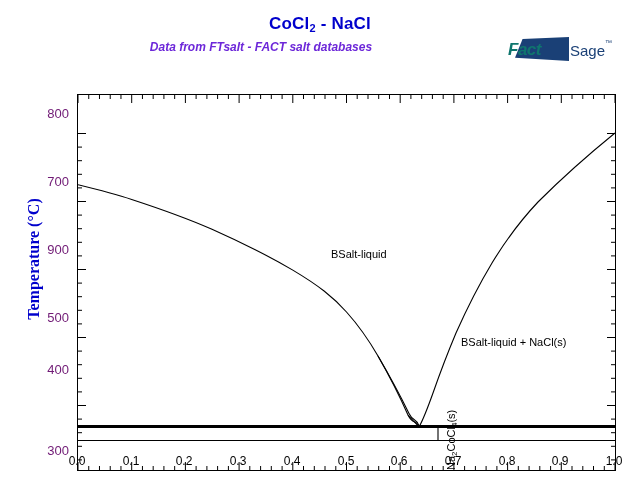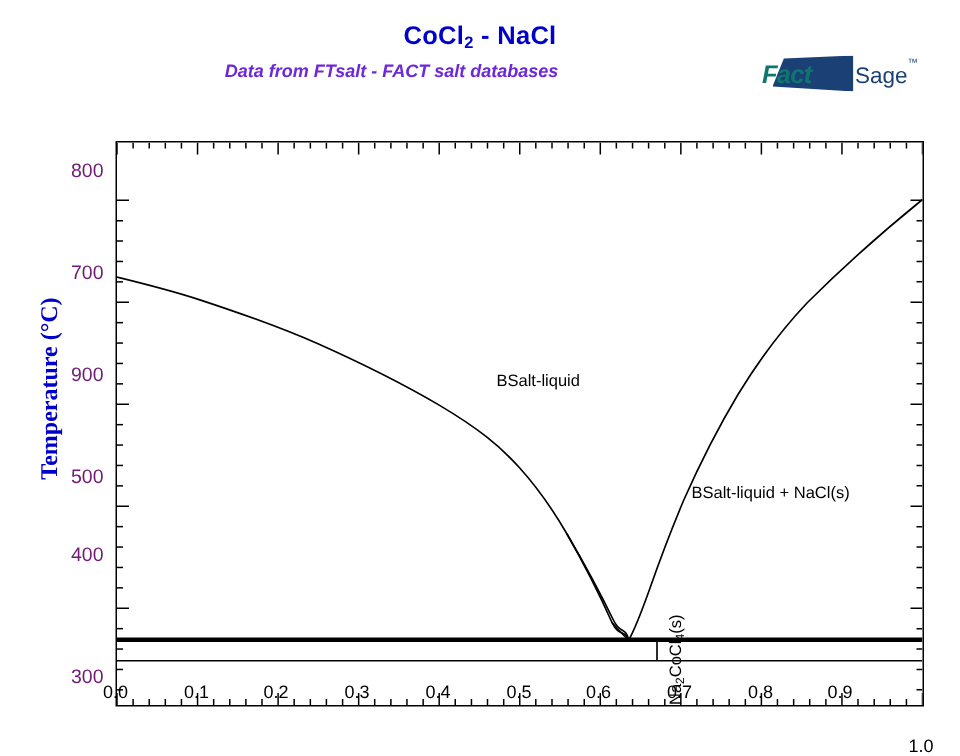--- a/index.html
+++ b/index.html
@@ -230,21 +230,21 @@
   <div class="tick-label-x" style="left:57px;">0.0</div>
   <div class="tick-label-x" style="left:111px;">0.1</div>
   <div class="tick-label-x" style="left:164px;">0.2</div>
   <div class="tick-label-x" style="left:218px;">0.3</div>
   <div class="tick-label-x" style="left:272px;">0.4</div>
   <div class="tick-label-x" style="left:326px;">0.5</div>
   <div class="tick-label-x" style="left:379px;">0.6</div>
   <div class="tick-label-x" style="left:433px;">0.7</div>
   <div class="tick-label-x" style="left:487px;">0.8</div>
   <div class="tick-label-x" style="left:540px;text-align:center;">0.9</div>
-  <div class="tick-label-x" style="left:594px;margin-top:36px;">1.0</div>
+  <div class="tick-label-x" style="left:594px;">1.0</div>
 
   <div class="plot">
     <svg class="plot-svg" width="537" height="375" viewBox="0 0 537 375">
 
       <g stroke="#000000" stroke-width="1">
         <line x1="0" y1="38.5" x2="8" y2="38.5"></line>
         <line x1="0" y1="52.1" x2="4" y2="52.1"></line>
         <line x1="0" y1="65.7" x2="4" y2="65.7"></line>
         <line x1="0" y1="79.3" x2="4" y2="79.3"></line>
         <line x1="0" y1="92.9" x2="4" y2="92.9"></line>
@@ -429,20 +429,20 @@
 
       <line x1="0" y1="345.5" x2="537" y2="345.5" stroke="#000000" stroke-width="1.1"></line>
 
       <line x1="360" y1="331.5" x2="360" y2="345.5" stroke="#000000" stroke-width="1.1"></line>
 
     </svg>
 
     <div class="region-label" style="left:253px; top:153px;">BSalt-liquid</div>
 
 
-    <div class="region-label" style="left:383px; top:228px;">BSalt-liquid + NaCl(s)</div>
+    <div class="region-label" style="left:383px; top:241px;">BSalt-liquid + NaCl(s)</div>
 
     <div class="region-label-vertical" style="left:367px; top:375px;">
       <span>Na</span><sub>2</sub><span>CoCl</span><sub>4</sub><span>(s)</span>
     </div>
 
   </div>
 </div>
 
 </body></html>

